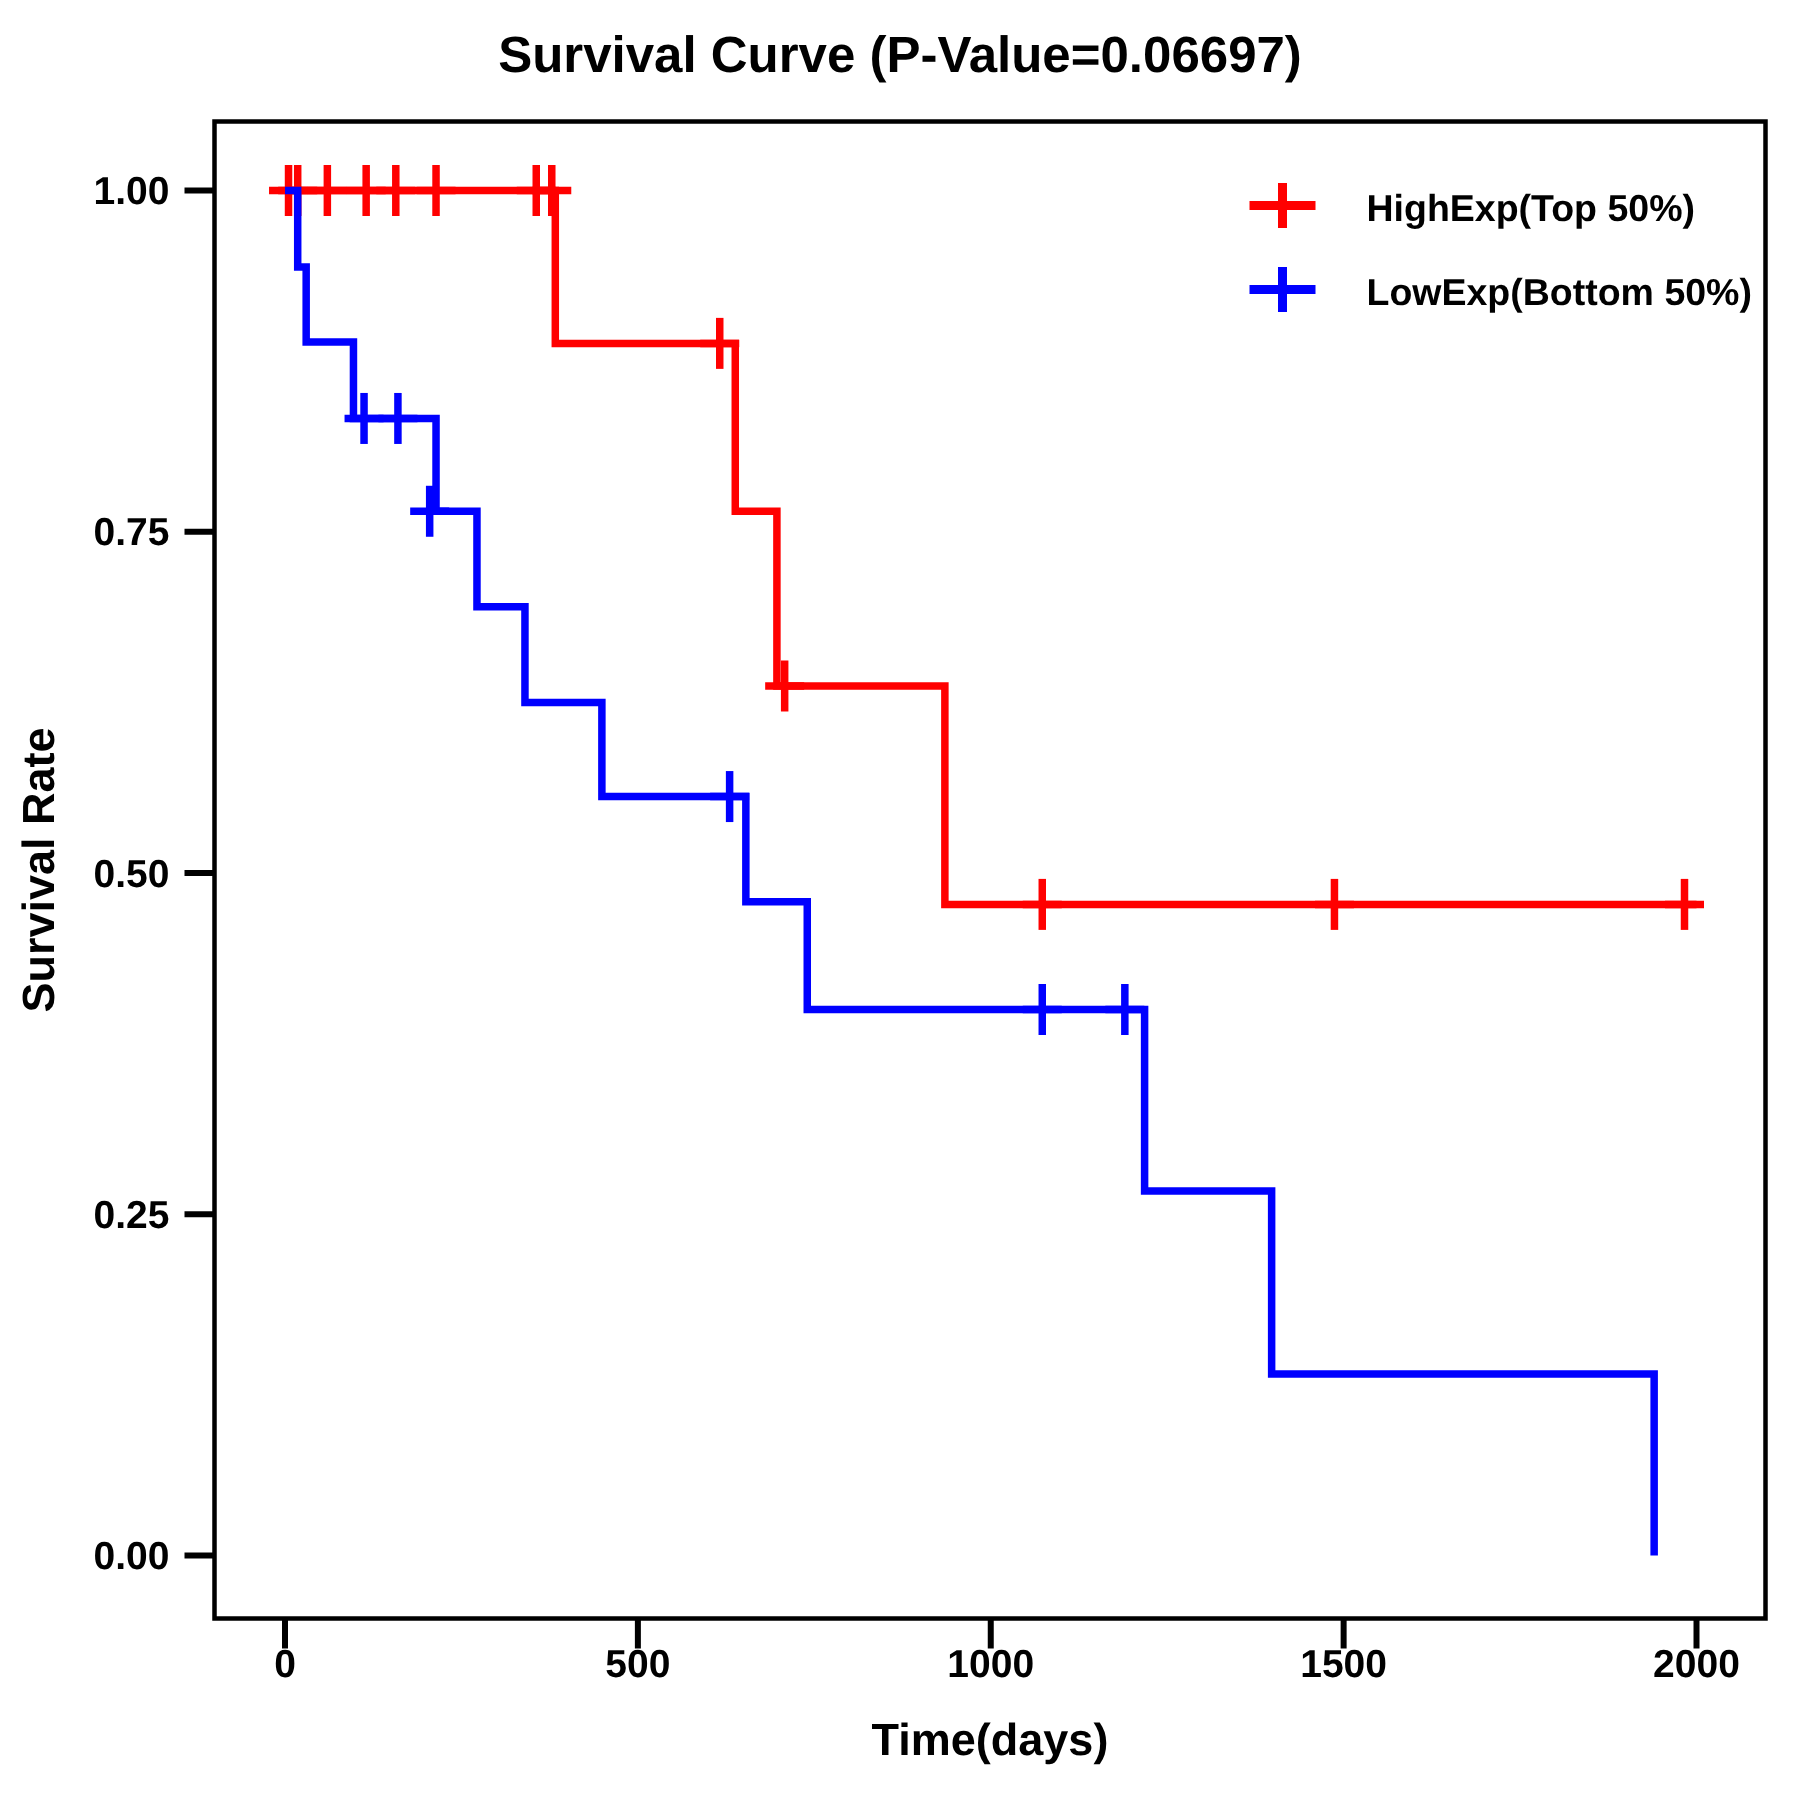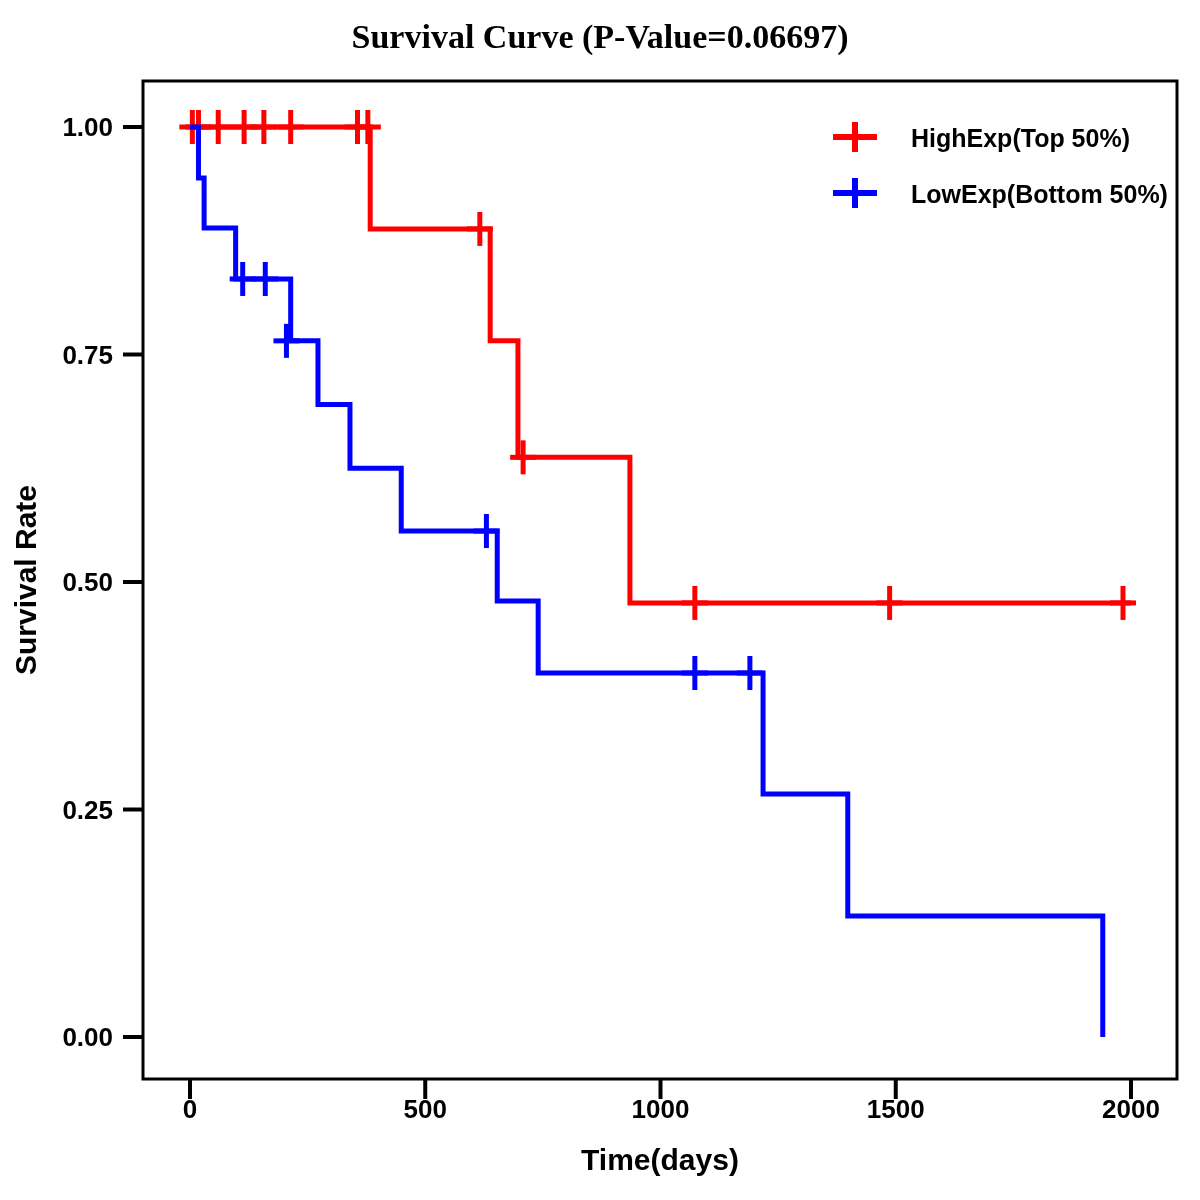--- a/index.html
+++ b/index.html
@@ -18,21 +18,20 @@
   #chart-title {
     position: absolute;
     left: 0;
     top: 18px;
     width: 1200px;
     text-align: center;
     font-size: 34px;
     font-weight: bold;
     color: #000000;
     letter-spacing: 0px;
-    font-family: Liberation Serif, serif;
   }
   #plot-svg {
     position: absolute;
     left: 0;
     top: 0;
   }
   .axis-title {
     font-family: "Liberation Sans", sans-serif;
     font-size: 30px;
     font-weight: bold;

